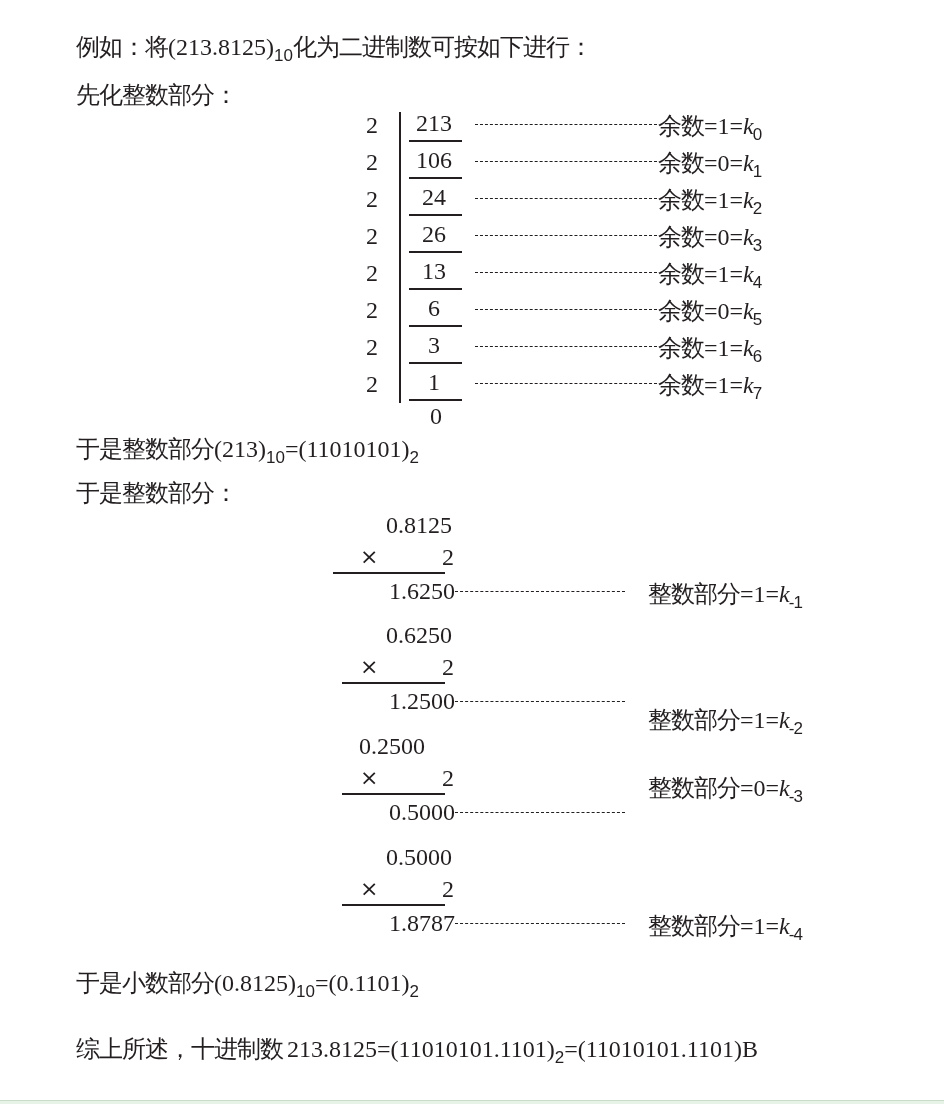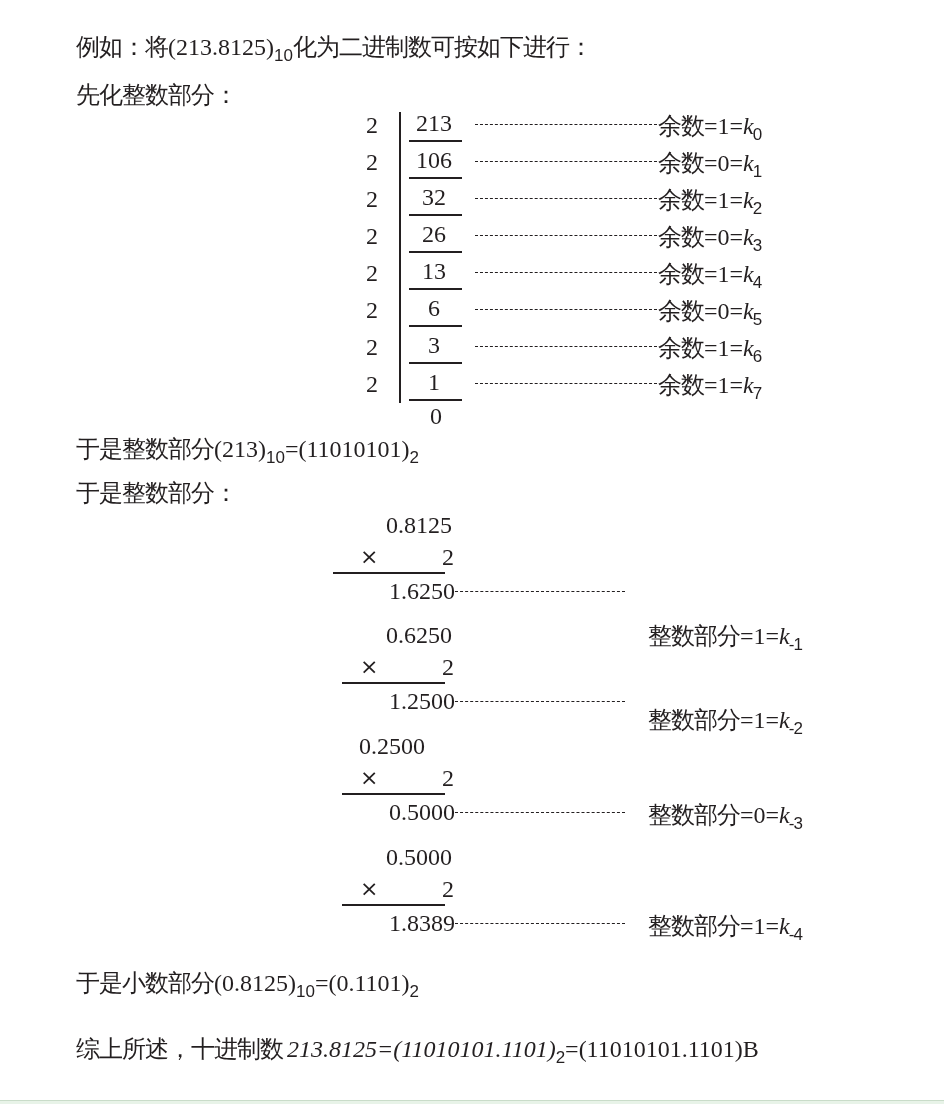--- a/index.html
+++ b/index.html
@@ -46,21 +46,21 @@
     </div>
     <div>
       <div class="abs divisor" style="left:366px;top:149px;">2</div>
       <div class="dividend" style="top:147px;">106</div>
       <div class="uline" style="left:409px;width:53px;top:177px;"></div>
       <div class="dash" style="left:475px;width:182px;top:161px;"></div>
       <div class="rem" style="left:658px;top:147px;"><span>余数</span><span class="n">=</span><span class="n">0</span><span class="n">=</span><i class="k">k</i><sub>1</sub></div>
     </div>
     <div>
       <div class="abs divisor" style="left:366px;top:186px;">2</div>
-      <div class="dividend" style="top:184px;">32</div>
+      <div class="dividend" style="top:184px;">24</div>
       <div class="uline" style="left:409px;width:53px;top:214px;"></div>
       <div class="dash" style="left:475px;width:182px;top:198px;"></div>
       <div class="rem" style="left:658px;top:184px;"><span>余数</span><span class="n">=</span><span class="n">1</span><span class="n">=</span><i class="k">k</i><sub>2</sub></div>
     </div>
     <div>
       <div class="abs divisor" style="left:366px;top:223px;">2</div>
       <div class="dividend" style="top:221px;">26</div>
       <div class="uline" style="left:409px;width:53px;top:251px;"></div>
       <div class="dash" style="left:475px;width:182px;top:235px;"></div>
       <div class="rem" style="left:658px;top:221px;"><span>余数</span><span class="n">=</span><span class="n">0</span><span class="n">=</span><i class="k">k</i><sub>3</sub></div>
@@ -102,52 +102,52 @@
 <div class="abs line cjk" style="left:76px;top:478px;">于是整数部分：</div>
 
 <div id="mul-rows">
     <div>
       <div class="mul" style="left:332px;top:512px;">0.8125</div>
       <div class="times" style="left:360px;top:544px;">×</div>
       <div class="mul" style="left:334px;top:544px;">2</div>
       <div class="uline" style="left:333px;width:112px;top:572px;"></div>
       <div class="mul" style="left:335px;top:578px;">1.6250</div>
       <div class="dash" style="left:455px;width:170px;top:591px;"></div>
-      <div class="rem" style="left:648px;top:578px;margin-top:42px;"><span>整数部分</span><span class="n">=</span><span class="n">1</span><span class="n">=</span><i class="k">k</i><sub>-1</sub></div>
+      <div class="rem" style="left:648px;top:578px;"><span>整数部分</span><span class="n">=</span><span class="n">1</span><span class="n">=</span><i class="k">k</i><sub>-1</sub></div>
     </div>
     <div>
       <div class="mul" style="left:332px;top:622px;">0.6250</div>
       <div class="times" style="left:360px;top:654px;">×</div>
       <div class="mul" style="left:334px;top:654px;">2</div>
       <div class="uline" style="left:342px;width:103px;top:682px;"></div>
       <div class="mul" style="left:335px;top:688px;">1.2500</div>
       <div class="dash" style="left:455px;width:170px;top:701px;"></div>
       <div class="rem" style="left:648px;top:688px;margin-top:16px;"><span>整数部分</span><span class="n">=</span><span class="n">1</span><span class="n">=</span><i class="k">k</i><sub>-2</sub></div>
     </div>
     <div>
       <div class="mul" style="left:332px;top:733px;text-align:center;">0.2500</div>
       <div class="times" style="left:360px;top:765px;">×</div>
       <div class="mul" style="left:334px;top:765px;">2</div>
       <div class="uline" style="left:342px;width:103px;top:793px;"></div>
       <div class="mul" style="left:335px;top:799px;">0.5000</div>
       <div class="dash" style="left:455px;width:170px;top:812px;"></div>
-      <div class="rem" style="left:648px;top:799px;"><span>整数部分</span><span class="n">=</span><span class="n">0</span><span class="n">=</span><i class="k">k</i><sub>-3</sub></div>
+      <div class="rem" style="left:648px;top:772px;"><span>整数部分</span><span class="n">=</span><span class="n">0</span><span class="n">=</span><i class="k">k</i><sub>-3</sub></div>
     </div>
     <div>
       <div class="mul" style="left:332px;top:844px;">0.5000</div>
       <div class="times" style="left:360px;top:876px;">×</div>
       <div class="mul" style="left:334px;top:876px;">2</div>
       <div class="uline" style="left:342px;width:103px;top:904px;"></div>
-      <div class="mul" style="left:335px;top:910px;">1.8389</div>
+      <div class="mul" style="left:335px;top:910px;">1.8787</div>
       <div class="dash" style="left:455px;width:170px;top:923px;"></div>
       <div class="rem" style="left:648px;top:910px;"><span>整数部分</span><span class="n">=</span><span class="n">1</span><span class="n">=</span><i class="k">k</i><sub>-4</sub></div>
     </div>
   </div>
 
 <div class="abs line" style="left:76px;top:968px;">
   <span class="cjk">于是小数部分</span><span class="n">(0.8125)</span><sub>10</sub><span class="n">=</span><span class="n">(0.1101)</span><sub>2</sub>
 </div>
 
 <div class="abs line" style="left:76px;top:1034px;">
-  <span class="cjk">综上所述，十进制数</span><span class="n" style="margin-left:4px;font-style:italic;">213.8125=(11010101.1101)</span><sub>2</sub><span class="n">=(11010101.1101)B</span>
+  <span class="cjk">综上所述，十进制数</span><span class="n" style="margin-left:4px;">213.8125=(11010101.1101)</span><sub>2</sub><span class="n">=(11010101.1101)B</span>
 </div>
 
 <div class="bottom-bar"></div>
 
 </body></html>

